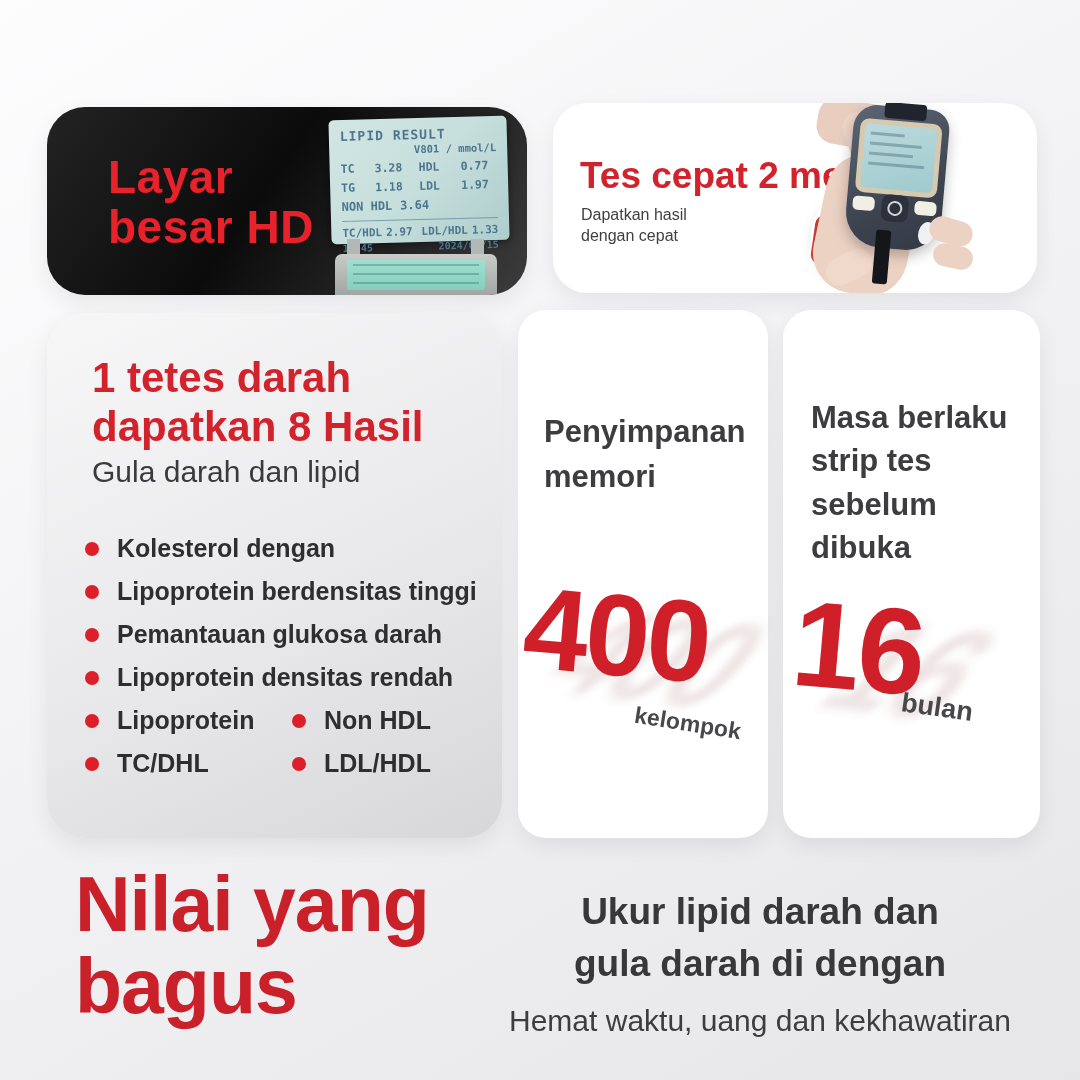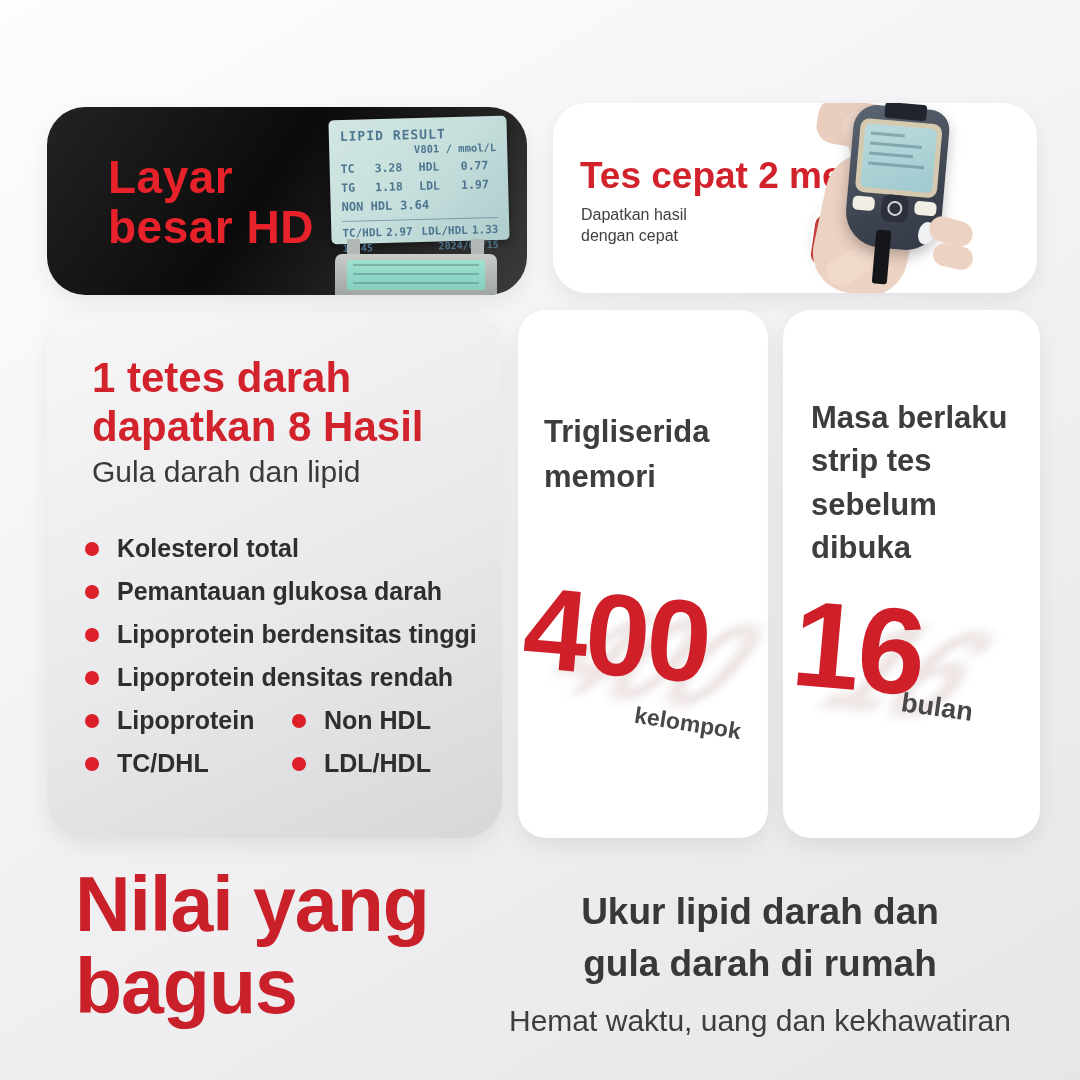--- a/index.html
+++ b/index.html
@@ -223,29 +223,29 @@
 
   <section class="card card-results">
     <div class="res-title">
       <span>1 tetes darah</span>
       <span>dapatkan 8 Hasil</span>
     </div>
     <div class="res-sub">Gula darah dan lipid</div>
     <div class="bullets">
       <div class="b-row">
         <span class="dot"></span>
-        <span class="b-label">Kolesterol total</span>
+        <span class="b-label">Kolesterol dengan</span>
+      </div>
+      <div class="b-row">
+        <span class="dot"></span>
+        <span class="b-label">Lipoprotein berdensitas tinggi</span>
       </div>
       <div class="b-row">
         <span class="dot"></span>
         <span class="b-label">Pemantauan glukosa darah</span>
-      </div>
-      <div class="b-row">
-        <span class="dot"></span>
-        <span class="b-label">Lipoprotein berdensitas tinggi</span>
       </div>
       <div class="b-row">
         <span class="dot"></span>
         <span class="b-label">Lipoprotein densitas rendah</span>
       </div>
       <div class="b-row">
         <span class="b-pair">
           <span class="dot"></span>
           <span class="b-label">Lipoprotein</span>
         </span>
@@ -262,21 +262,21 @@
         <span class="b-pair second">
           <span class="dot"></span>
           <span class="b-label">LDL/HDL</span>
         </span>
       </div>
     </div>
   </section>
 
   <section class="card card-memory">
     <div class="stat-title mem-title">
-      <span>Trigliserida</span>
+      <span>Penyimpanan</span>
       <span>memori</span>
     </div>
     <span class="ghost-num mem-ghost">400</span>
     <span class="big-num mem-num">400</span>
     <span class="stat-unit mem-unit">kelompok</span>
   </section>
 
   <section class="card card-shelf">
     <div class="stat-title shelf-title">
       <span>Masa berlaku</span>
@@ -288,17 +288,17 @@
     <span class="big-num shelf-num">16</span>
     <span class="stat-unit shelf-unit">bulan</span>
   </section>
 
   <div class="foot-head">
     <span>Nilai yang</span>
     <span>bagus</span>
   </div>
   <div class="foot-right">
     <div class="foot-line">Ukur lipid darah dan</div>
-    <div class="foot-line">gula darah di rumah</div>
+    <div class="foot-line">gula darah di dengan</div>
     <div class="foot-small">Hemat waktu, uang dan kekhawatiran</div>
   </div>
 
 </div>
 
 </body></html>

